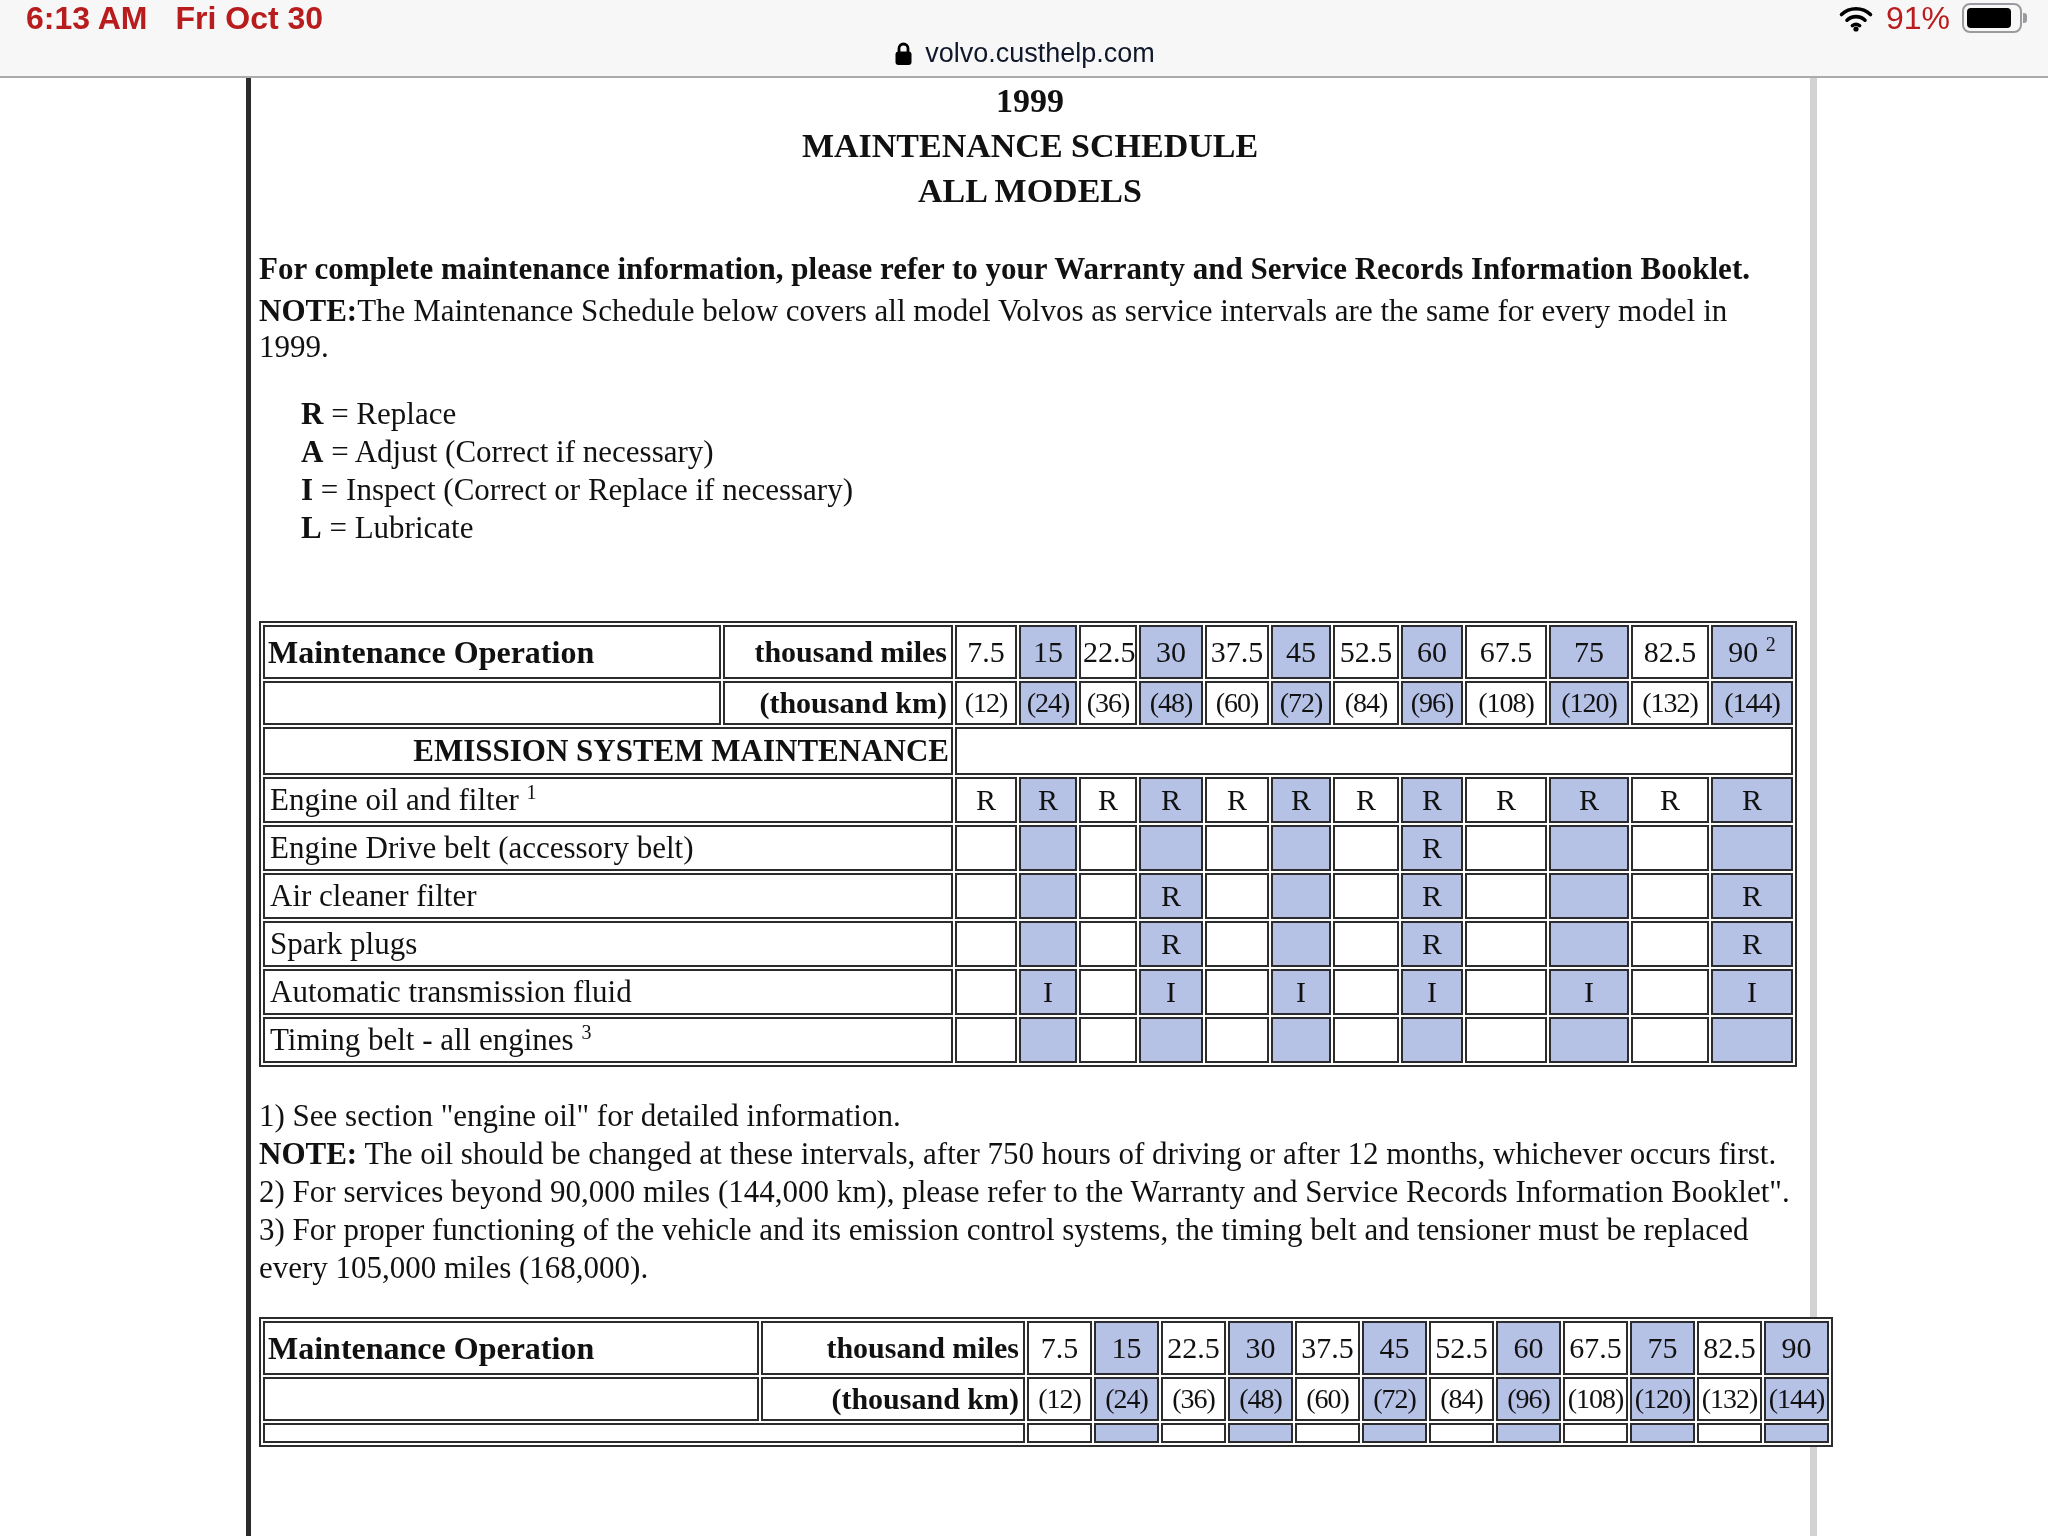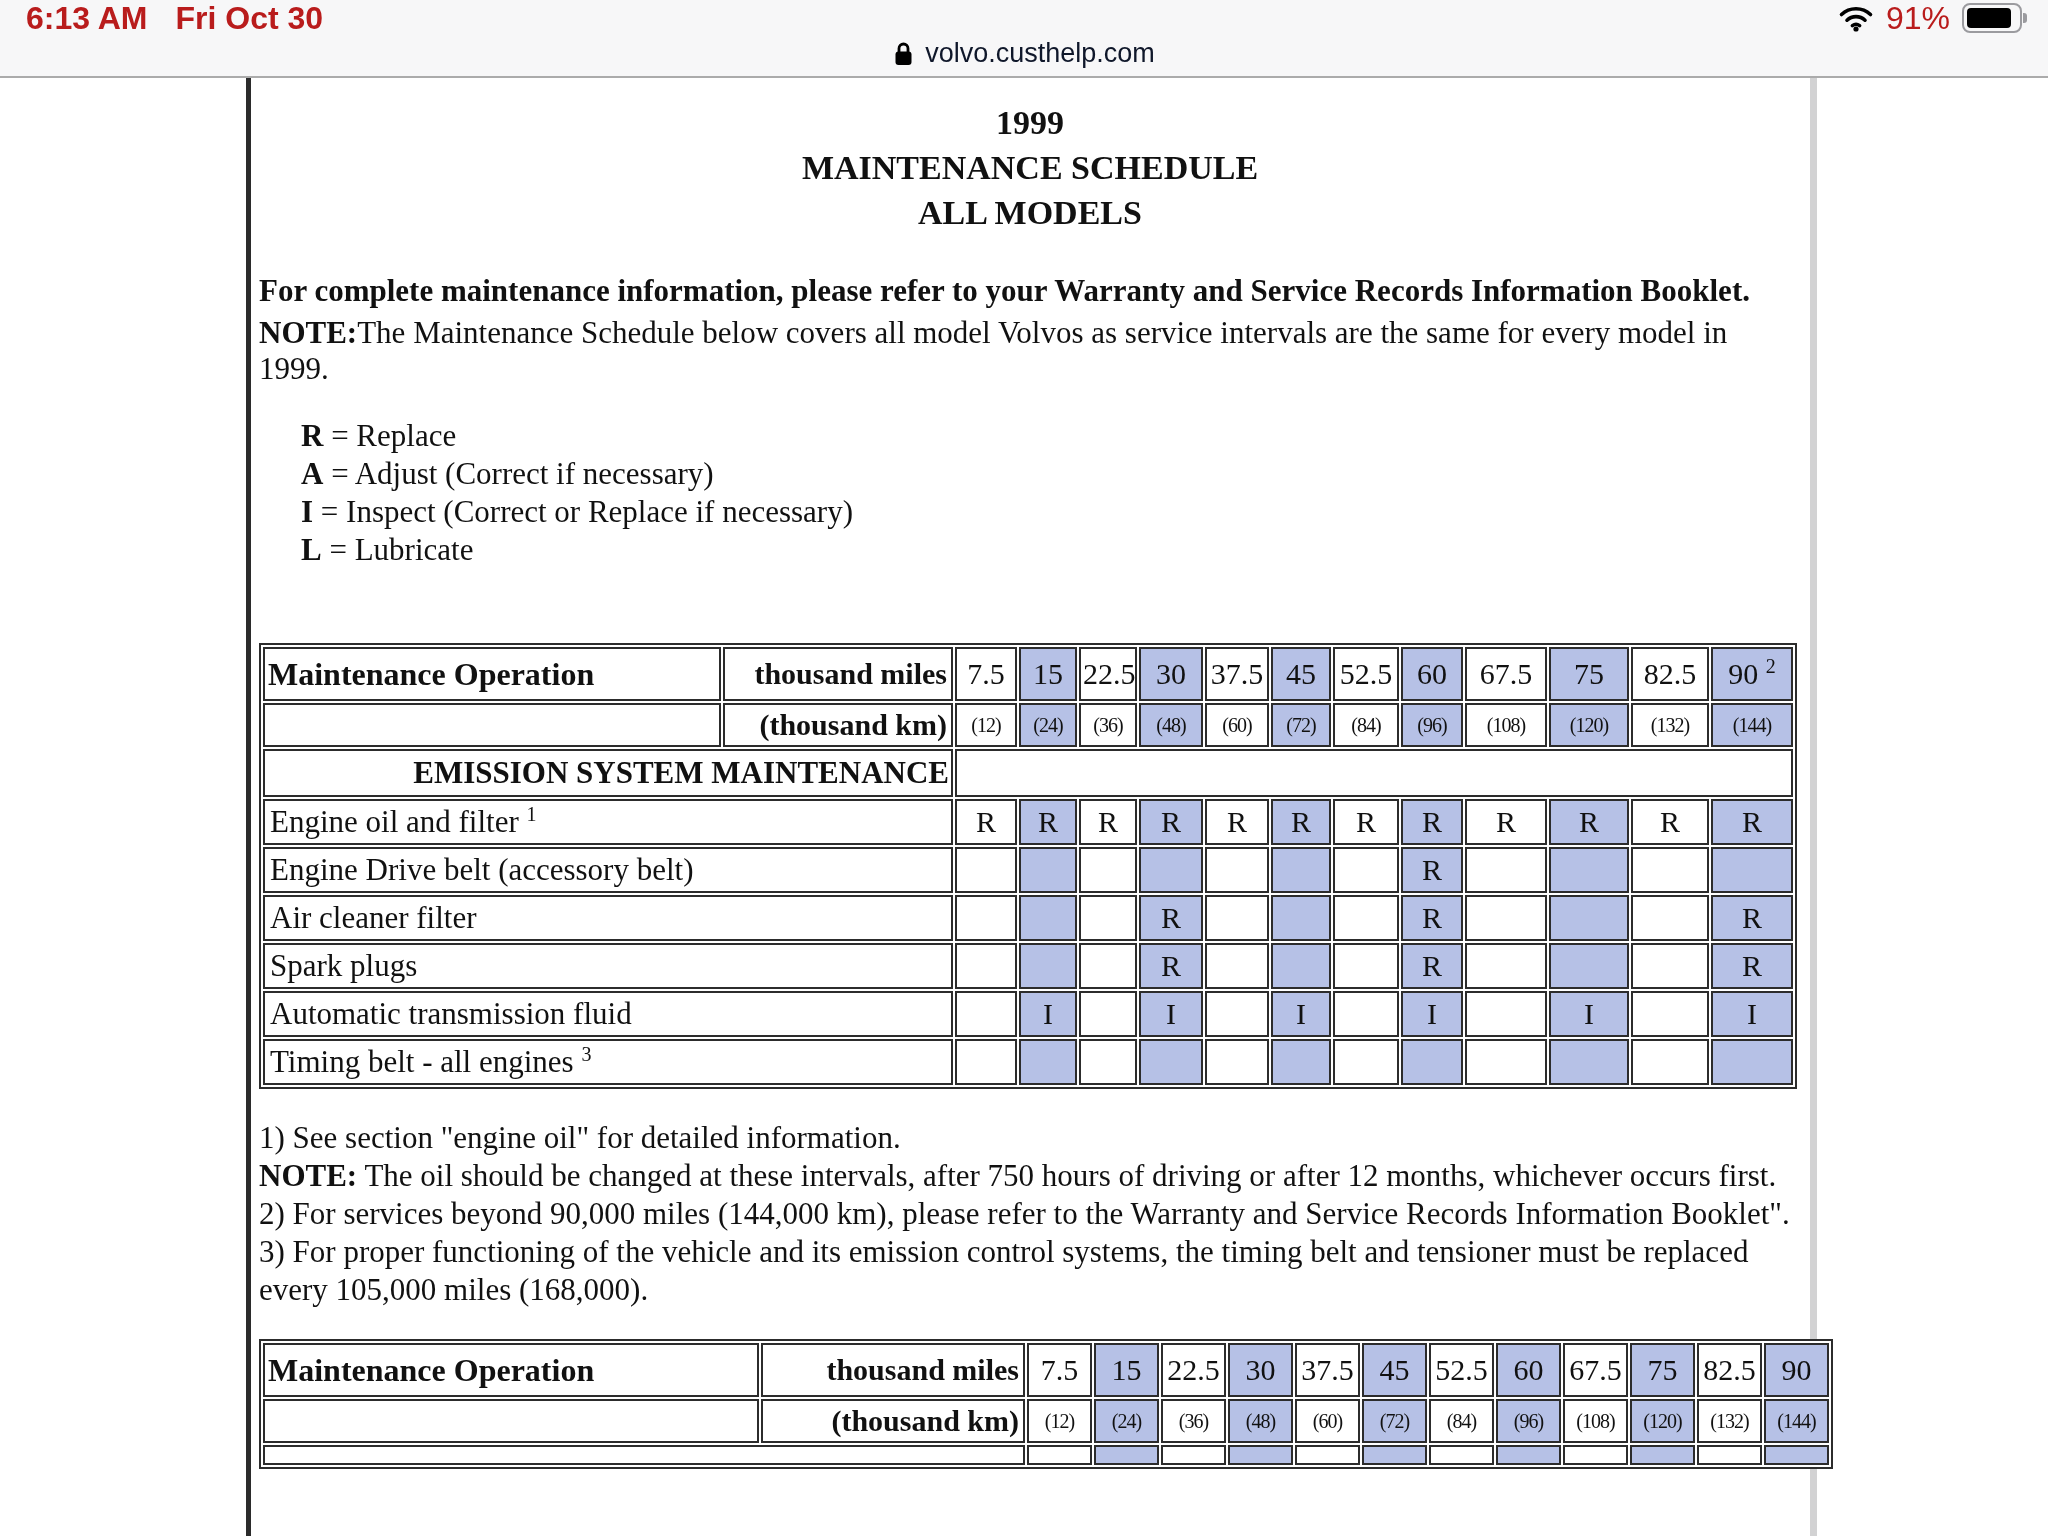--- a/index.html
+++ b/index.html
@@ -22,41 +22,41 @@
   .url-row{position:absolute;top:32px;left:0;right:0;height:42px;
     display:flex;justify-content:center;align-items:center;}
   .url-pill{display:flex;align-items:center;gap:11px;
     font-family:"Liberation Sans","DejaVu Sans",sans-serif;font-size:27px;font-weight:500;color:#0f172a;}
   
   .page{position:absolute;top:78px;left:0;width:2048px;height:1458px;background:#fff;}
   .frame-divider{position:absolute;left:246px;top:0;width:5px;height:100%;background:#2b2b2b;}
   .scroll-track{position:absolute;left:1810px;top:0;width:7px;height:100%;background:#d2d2d3;}
   .content{position:absolute;left:251px;top:0;width:1558px;padding:0 8px;box-sizing:border-box;}
   
-  .doc-title{margin-top:22px;text-align:center;font-weight:bold;font-size:34px;line-height:45px;}
+  .doc-title{margin-top:0;text-align:center;font-weight:bold;font-size:34px;line-height:45px;}
   .intro{margin:38px 0 0;font-weight:bold;font-size:31px;line-height:36px;}
   .note-para{margin:6px 0 0;font-size:31px;line-height:36px;}
   .note-para b{font-weight:bold;}
   .legend{margin:30px 0 0 42px;font-size:31px;line-height:38px;}
   .legend-row b{font-weight:bold;}
   .footnotes{margin-top:30px;font-size:31px;line-height:38px;}
   .footnotes b{font-weight:bold;}
   sup{font-size:20px;line-height:0;}
   
   table.sched{border-collapse:separate;border-spacing:2px;border:2px solid #2c2c2c;
     table-layout:fixed;background:#fff;}
   #table1{margin-top:74px;width:1530px;}
   #table2{margin-top:30px;width:1560px;}
   table.sched td{border:2px solid #2c2c2c;text-align:center;font-size:30px;
     padding:0 2px;white-space:nowrap;overflow:hidden;}
   table.sched .op-label{text-align:left;font-weight:bold;font-size:32px;padding-left:3px;}
   table.sched .unit-label{text-align:right;font-weight:bold;font-size:30px;padding-right:4px;}
   table.sched .row-label{text-align:left;padding-left:5px;font-size:31px;}
   table.sched .section-label{text-align:right;font-weight:bold;font-size:31px;}
-  table.sched .km{font-size:20px;letter-spacing:-1px;padding:0;}
+  table.sched .km{font-size:28px;letter-spacing:-1px;padding:0;}
   .row-head td{height:50px;}
   .row-km td{height:40px;}
   .row-section td{height:44px;}
   .row-body td{height:42px;}
   .row-stub td{height:16px;}
 </style>
 </head>
 <body>
 
 <div class="chrome">

